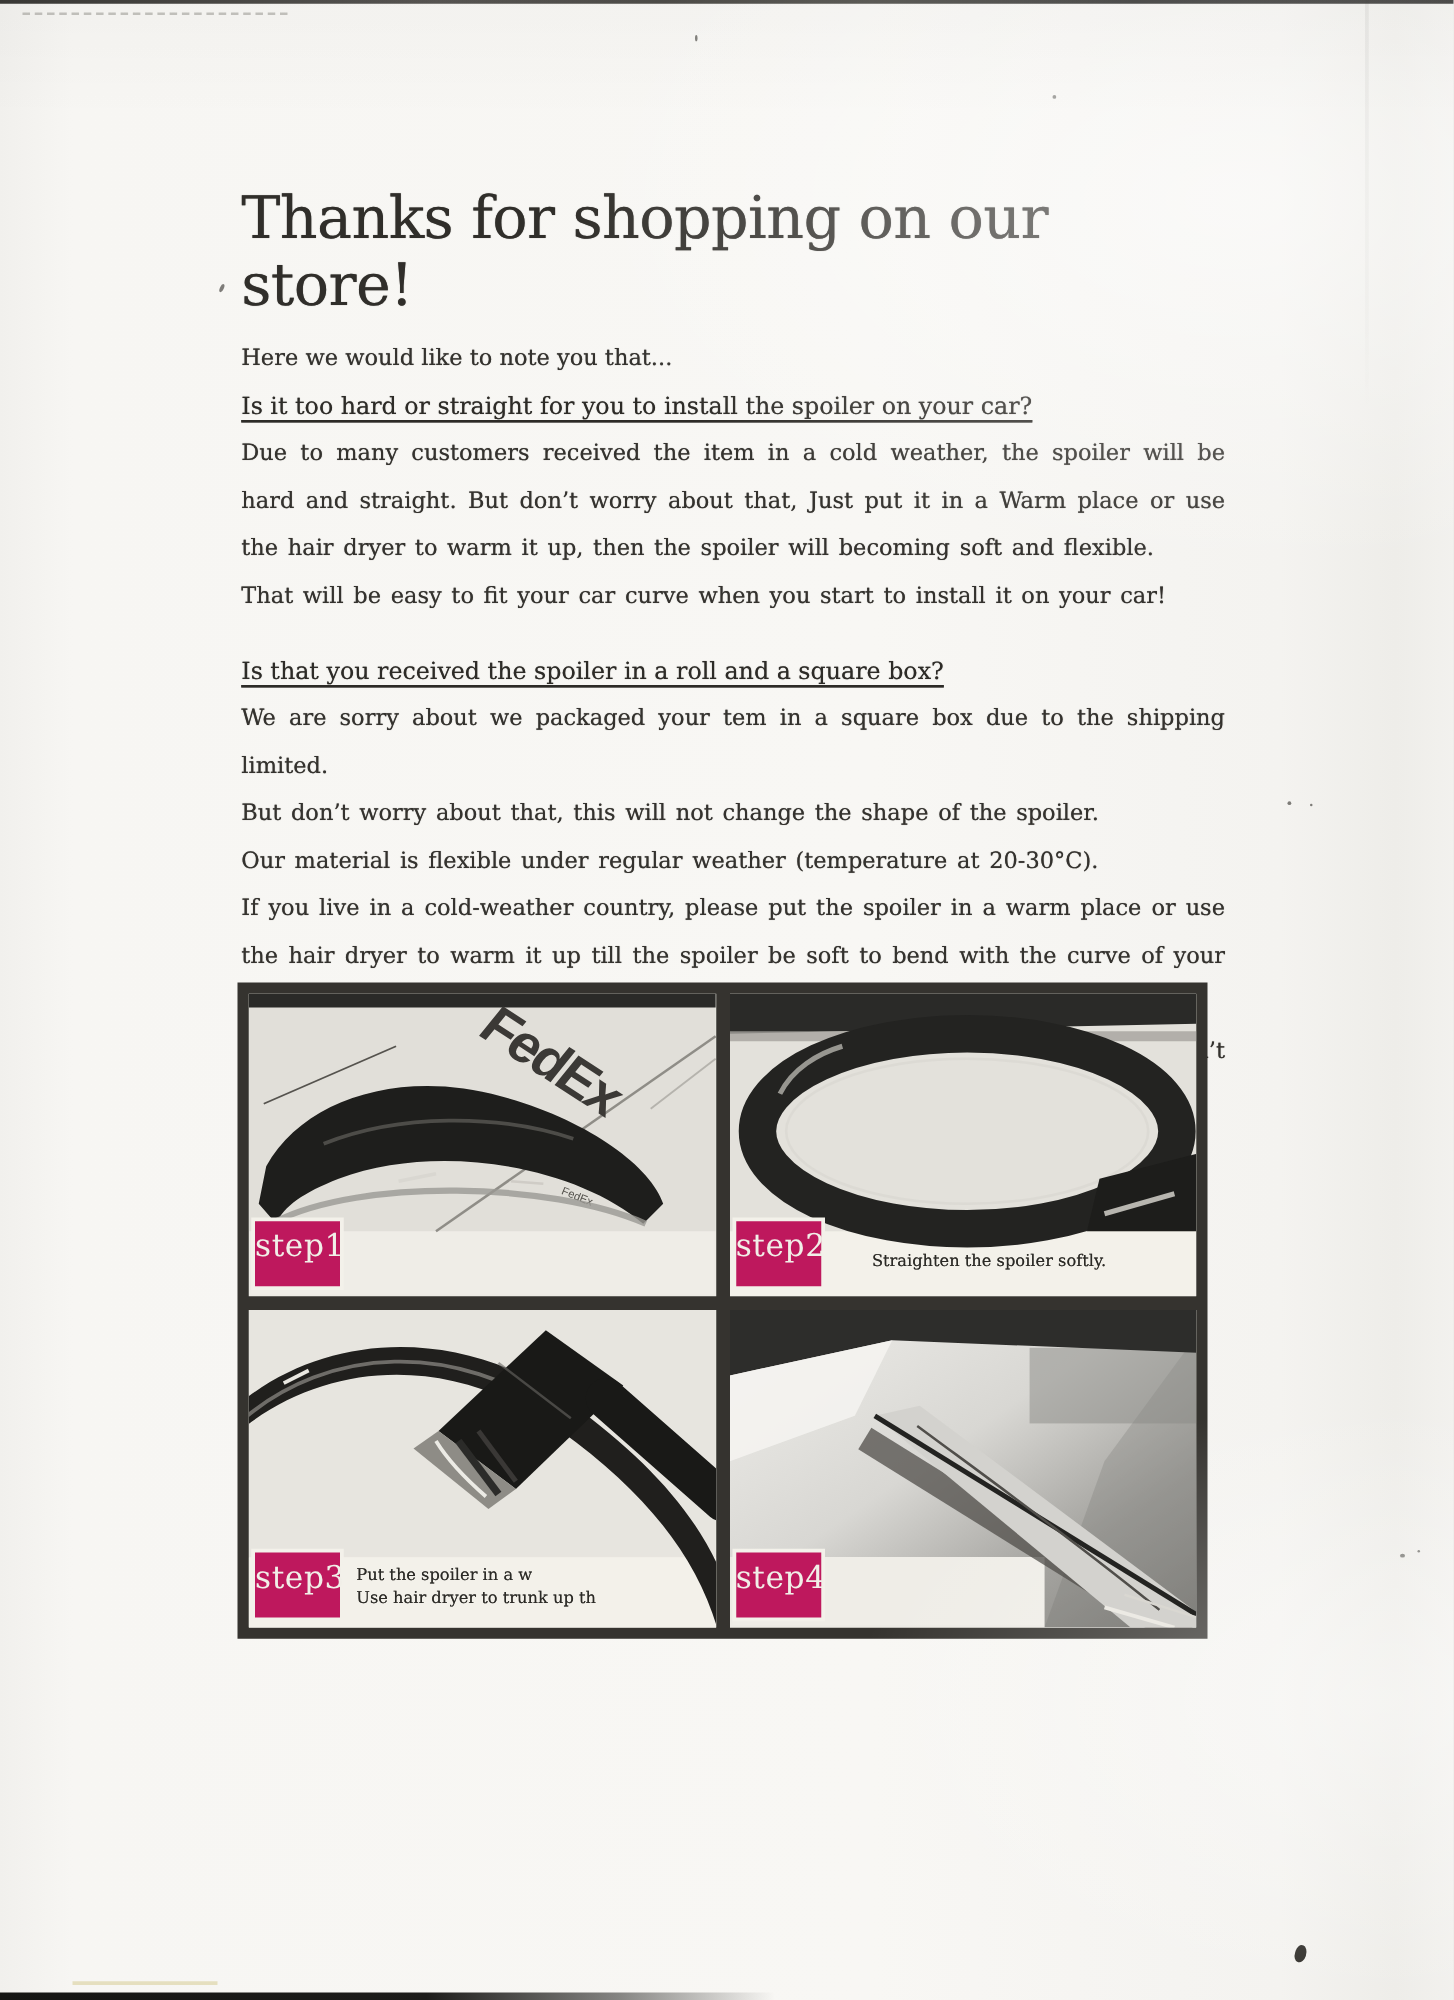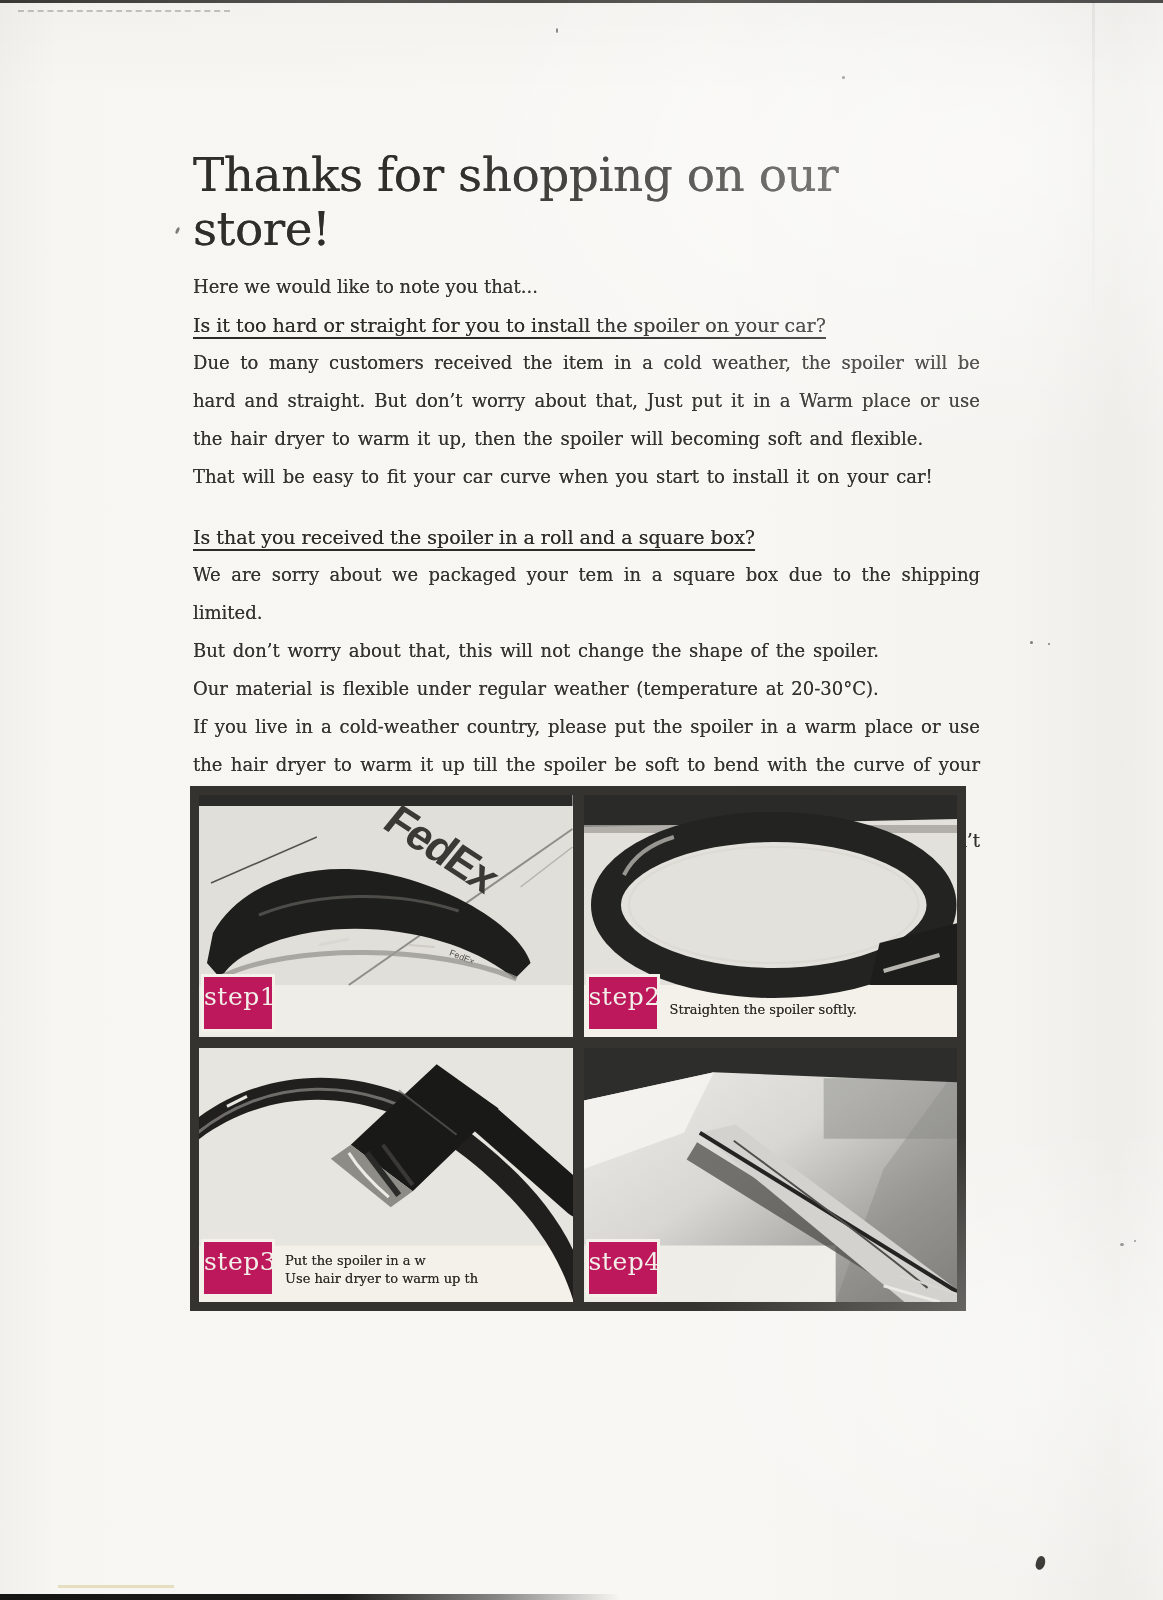--- a/index.html
+++ b/index.html
@@ -61,21 +61,21 @@
   .photo{position:absolute;inset:0;width:100%;height:100%;z-index:2;pointer-events:none;}
   .steptag{
     position:absolute;left:5px;bottom:8px;z-index:3;
     width:68px;height:52px;background:#be185d;color:#f1efe8;
     font-size:25px;line-height:40px;text-align:center;
     box-shadow:0 0 0 3px #f3f1ea;letter-spacing:.5px;
   }
   .cap{position:absolute;left:86px;top:6px;width:282px;z-index:1;
     font-size:13px;line-height:18px;color:#2b2a26;
     text-shadow:0 0 .5px rgba(40,38,34,.7);}
-  .cap.mid{top:16px;}
+  .cap.mid{top:16px;margin-left:28px;}
 </style>
 </head>
 <body>
 
 <div class="sheet">
 
   <div class="top-strip"></div>
   <div class="top-dashes"></div>
   <div class="bottom-strip"></div>
   <div class="yellow-line"></div>
@@ -143,21 +143,21 @@
         <line x1="300" y1="176" x2="356" y2="160" stroke="#b7b5af" stroke-width="4"></line>
         <path d="M40,80 C50,60 70,48 90,42" stroke="#c9c7c1" stroke-width="4" fill="none" opacity=".7"></path>
       </svg>
       <div class="steptag">step2</div>
     </div>
 
     <div class="cell row2">
       <div class="bar">
         <div class="cap">
           <span>Put the spoiler in a w</span><br>
-          <span>Use hair dryer to warm up th</span>
+          <span>Use hair dryer to trunk up th</span>
         </div>
       </div>
       <svg class="photo" viewBox="0 0 374 252" preserveAspectRatio="none">
         <rect x="0" y="0" width="374" height="196" fill="#e7e5df"></rect>
         <path d="M-12,78 C60,16 170,12 258,74 C332,128 376,180 392,250 L378,262 C362,199 320,146 250,96 C165,34 60,38 -12,100 Z" fill="#201f1d"></path>
         <path d="M-6,88 C64,28 166,24 250,84" stroke="#aeaca6" stroke-width="3" fill="none" opacity=".55"></path>
         <path d="M28,58 l20,-10" stroke="#e9e7e1" stroke-width="3"></path>
         <polygon points="152,96 238,16 300,60 214,142" fill="#191917"></polygon>
         <polygon points="152,96 214,142 192,158 132,110" fill="#8e8c86"></polygon>
         <line x1="168" y1="104" x2="200" y2="146" stroke="#2b2b29" stroke-width="6"></line>

